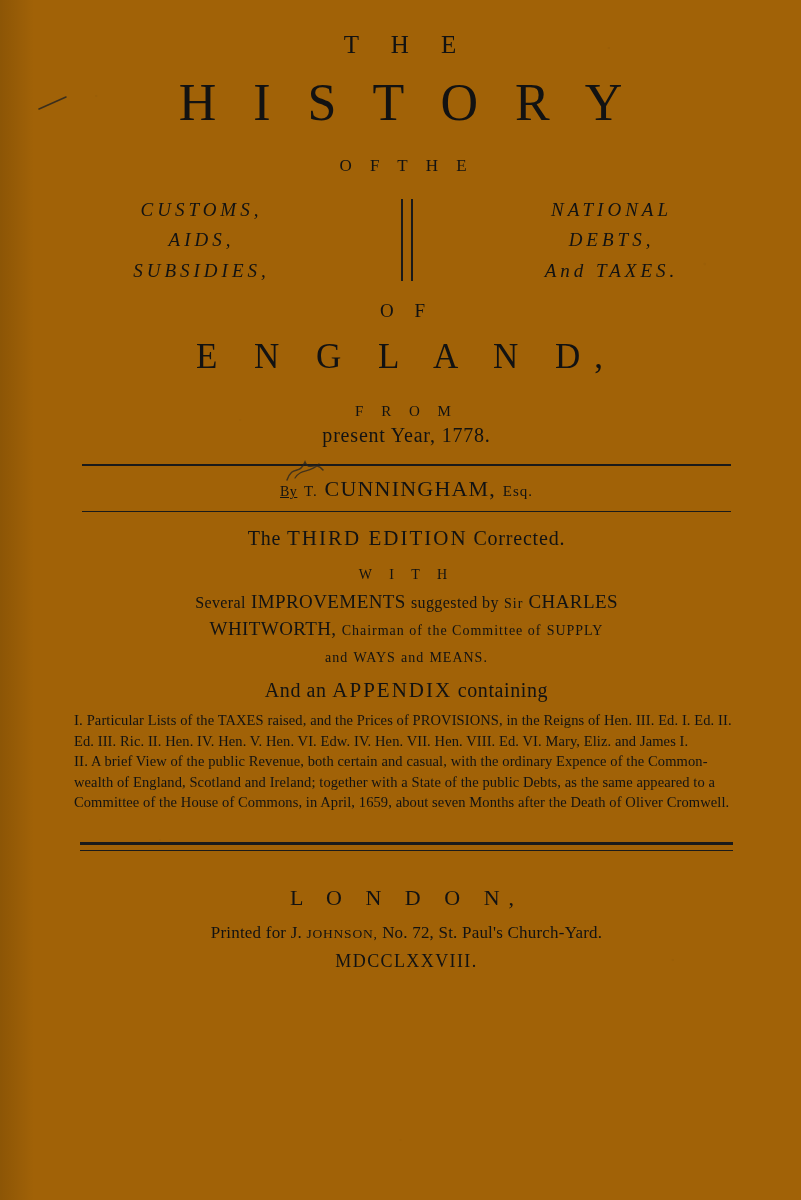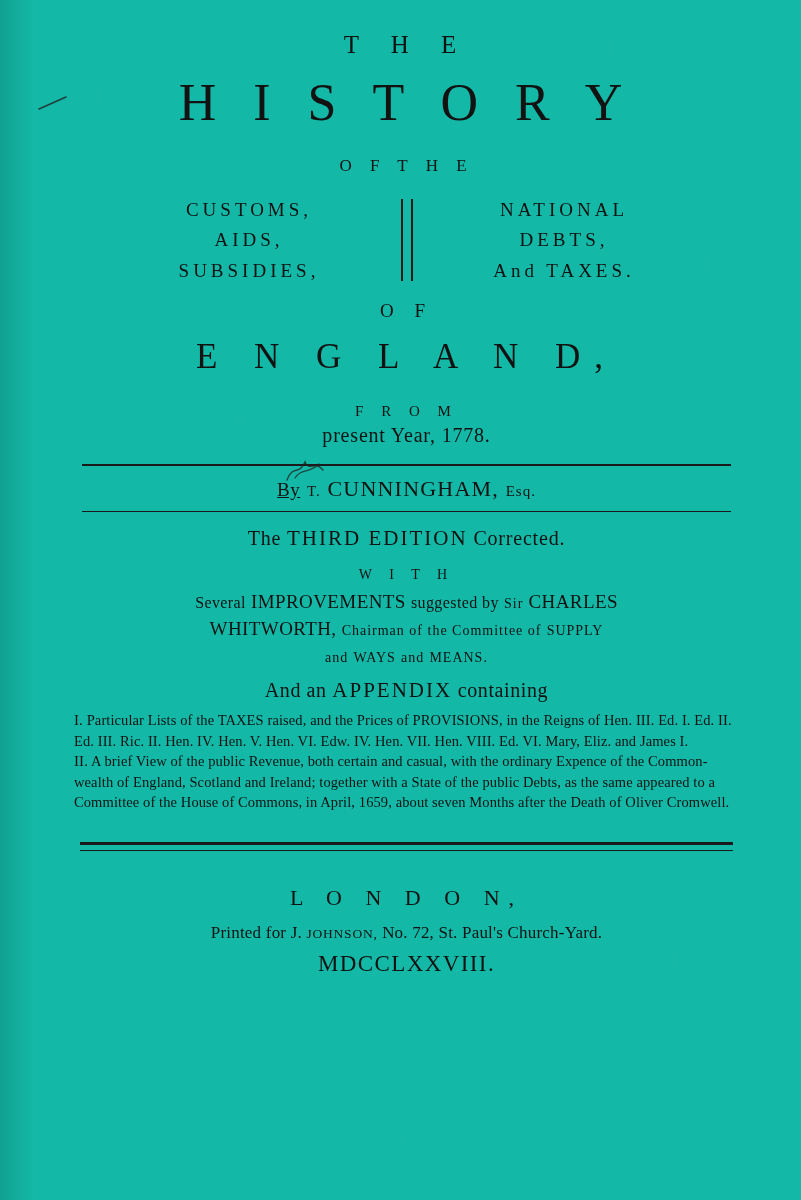--- a/index.html
+++ b/index.html
@@ -11,21 +11,21 @@
     width: 801px;
     height: 1200px;
     overflow: hidden;
     font-family: "Liberation Serif", serif;
     color: #121212;
   }
   .page {
     position: relative;
     width: 801px;
     height: 1200px;
-    background: #14b8a6;
+    background: #a16207;
     box-sizing: border-box;
   }
   
   .page::after {
     content: "";
     position: absolute;
     inset: 0;
     pointer-events: none;
     background:
       radial-gradient(circle at 12% 8%, rgba(0,0,0,0.035) 0 1.2px, transparent 1.6px),
@@ -69,23 +69,24 @@
   }
   .t-ofthe {
     font-size: 17px;
     letter-spacing: 7px;
     margin-top: 26px;
     text-align: center;
   }
   .cols {
     margin-top: 20px;
     display: flex;
-    justify-content: center;
+    justify-content: space-between;
     align-items: flex-start;
     gap: 8px;
+    font-style: italic;
   }
   .col-left {
     width: 255px;
     text-align: center;
     font-size: 19px;
     letter-spacing: 4px;
     line-height: 1.62;
     padding-right: 6px;
   }
   .col-rule {
@@ -141,21 +142,21 @@
     border-top: 1px solid #1a1a1a;
     margin: 4px 8px 0 8px;
   }
   .t-by {
     font-size: 22px;
     letter-spacing: 1.2px;
     margin: 10px 0 9px 0;
     position: relative;
   }
   .t-by .small { font-size: 15px; letter-spacing: 1px; }
-  .t-by .byword { font-size: 19px; letter-spacing: 0.5px; text-decoration: underline; }
+  .t-by .byword { font-size: 14px; letter-spacing: 0.5px; text-decoration: underline; }
   .scribble {
     position: absolute;
     left: 50%;
     margin-left: -128px;
     top: -20px;
     width: 54px;
     height: 26px;
     opacity: 0.75;
   }
   .tickmark {
@@ -216,21 +217,21 @@
     letter-spacing: 9px;
     margin-top: 34px;
   }
   .t-printed {
     font-size: 17px;
     letter-spacing: 0.2px;
     margin-top: 12px;
   }
   .t-printed .sc { font-size: 13.5px; letter-spacing: 0.8px; }
   .t-year {
-    font-size: 23px;
+    font-size: 18px;
     letter-spacing: 1.4px;
     margin-top: 8px;
   }
 </style>
 </head>
 <body>
 
 <div class="page">
   <div class="gutter"></div>
 

